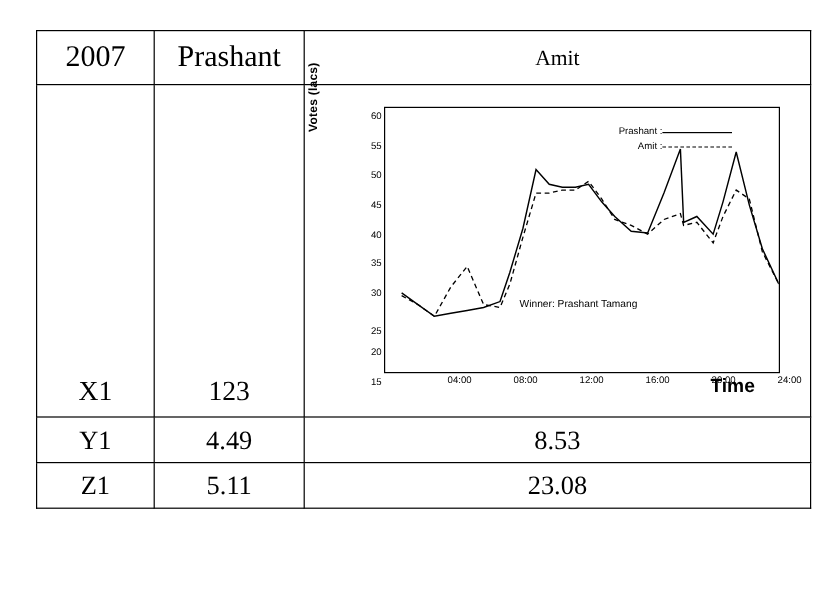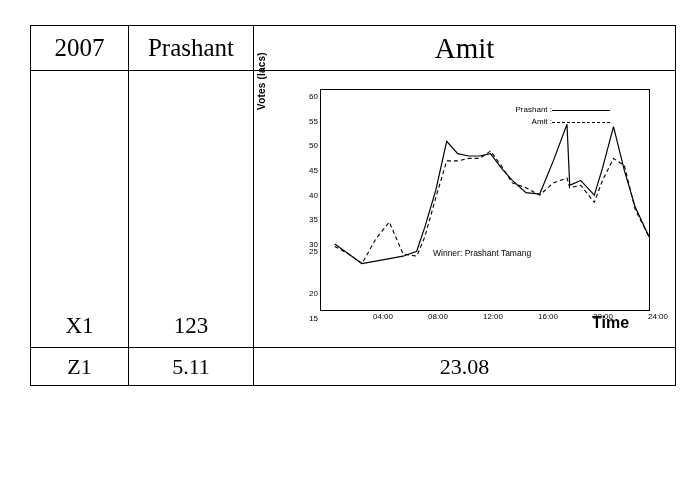--- a/index.html
+++ b/index.html
@@ -37,21 +37,21 @@
     padding: 0;
   }
   .col-a { width: 98px; }
   .col-b { width: 125px; }
   .col-c { width: 422px; }
 
   .hdr {
     height: 44px;
     font-size: 25px;
   }
-  .hdr-amit { font-size: 29px; }
+  .hdr-amit { font-size: 18px; }
 
   .row-chart td.cell-a,
   .row-chart td.cell-b {
     height: 268px;
     vertical-align: bottom;
     padding-bottom: 8px;
     font-size: 23px;
   }
   .row-chart td.cell-chart {
     padding: 0;
@@ -193,21 +193,21 @@
         <td class="cell-a">X1</td>
         <td class="cell-b">123</td>
         <td class="cell-chart">
           <div class="chart-wrap">
             <div class="chart-box">
 
               <div class="ylabel">Votes (lacs)</div>
               <div class="ytick-holder">
                   <div class="ytick" style="top: 226px;">15</div>
                   <div class="ytick" style="top: 201.333px;">20</div>
-                  <div class="ytick" style="top: 159px;">25</div>
+                  <div class="ytick" style="top: 183px;">25</div>
                   <div class="ytick" style="top: 152px;">30</div>
                   <div class="ytick" style="top: 127.333px;">35</div>
                   <div class="ytick" style="top: 102.667px;">40</div>
                   <div class="ytick" style="top: 78px;">45</div>
                   <div class="ytick" style="top: 53.3333px;">50</div>
                   <div class="ytick" style="top: 28.6667px;">55</div>
                   <div class="ytick" style="top: 4px;">60</div>
                 </div>
               <div class="plot-frame">
                 <svg class="series" width="328" height="220" viewBox="0 0 328 220">
@@ -233,19 +233,24 @@
                   <div class="xtick" style="left: 220px;">16:00</div>
                   <div class="xtick" style="left: 275px;">20:00</div>
                   <div class="xtick" style="left: 330px;">24:00</div>
                 </div>
               <div class="xlabel">Time</div>
             </div>
           </div>
         </td>
       </tr>
       <tr class="row-vals">
+        <td>Y1</td>
+        <td>4.49</td>
+        <td>8.53</td>
+      </tr>
+      <tr class="row-vals">
         <td>Z1</td>
         <td>5.11</td>
         <td>23.08</td>
       </tr>
     </tbody>
   </table>
 </div>
 
 </body></html>

